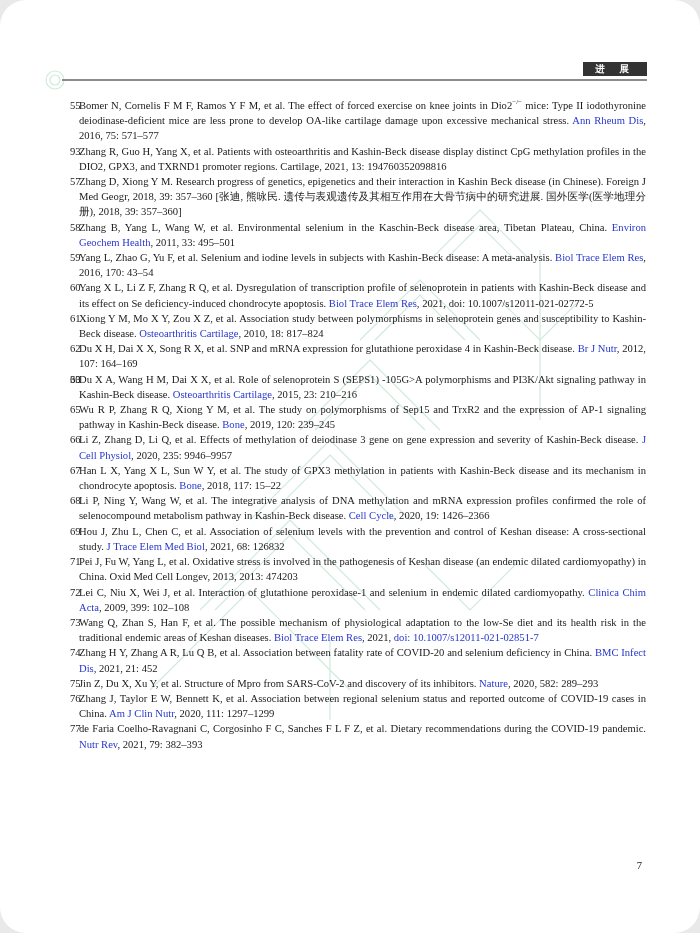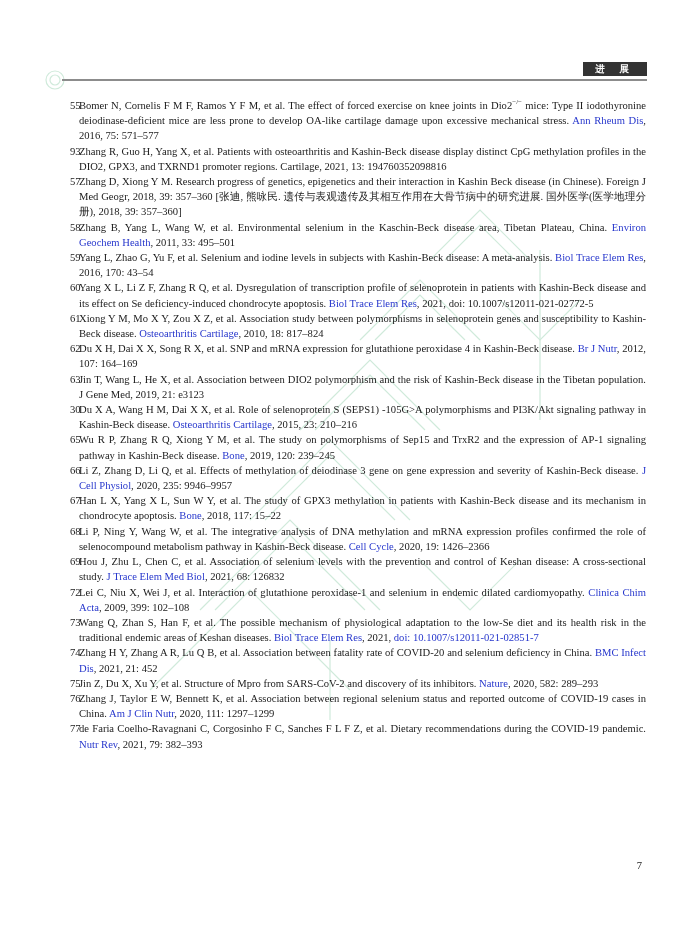--- a/index.html
+++ b/index.html
@@ -4,20 +4,21 @@
 <style>
   html,body{margin:0;padding:0;background:#e9e9e9;}
   .page{
     position:relative;
     width:700px;height:933px;
     background:#ffffff;
     font-family:"Liberation Serif","DejaVu Serif",serif;
     color:var(--c-text,#1a1a1a);
     overflow:hidden;
     margin:0 auto;
+    border-radius:26px;
   }
   .watermark{
     position:absolute;left:0;top:0;width:700px;height:933px;
     pointer-events:none;opacity:.55;
   }
   .tagbox{
     position:absolute;top:62px;right:53px;
     background:var(--c-tag_bg,#333);
     color:#fff;
     font-size:9.5px;line-height:14px;height:14px;
@@ -73,27 +74,28 @@
 
   <div class="refs" id="refs">
       <div class="ref"><span class="num">55</span><span class="txt"><span>Bomer N, Cornelis F M F, Ramos Y F M, et al. The effect of forced exercise on knee joints in Dio2</span><sup>−/−</sup><span> mice: Type II iodothyronine deiodinase-deficient mice are less prone to develop OA-like cartilage damage upon excessive mechanical stress. </span><span class="jlink">Ann Rheum Dis</span><span>, 2016, 75: 571–577</span></span></div>
       <div class="ref"><span class="num">93</span><span class="txt"><span>Zhang R, Guo H, Yang X, et al. Patients with osteoarthritis and Kashin-Beck disease display distinct CpG methylation profiles in the DIO2, GPX3, and TXRND1 promoter regions. Cartilage, 2021, 13: 194760352098816</span></span></div>
       <div class="ref"><span class="num">57</span><span class="txt"><span>Zhang D, Xiong Y M. Research progress of genetics, epigenetics and their interaction in Kashin Beck disease (in Chinese). Foreign J Med Geogr, 2018, 39: 357–360 [张迪, 熊咏民. 遗传与表观遗传及其相互作用在大骨节病中的研究进展. 国外医学(医学地理分册), 2018, 39: 357–360]</span></span></div>
       <div class="ref"><span class="num">58</span><span class="txt"><span>Zhang B, Yang L, Wang W, et al. Environmental selenium in the Kaschin-Beck disease area, Tibetan Plateau, China. </span><span class="jlink">Environ Geochem Health</span><span>, 2011, 33: 495–501</span></span></div>
       <div class="ref"><span class="num">59</span><span class="txt"><span>Yang L, Zhao G, Yu F, et al. Selenium and iodine levels in subjects with Kashin-Beck disease: A meta-analysis. </span><span class="jlink">Biol Trace Elem Res</span><span>, 2016, 170: 43–54</span></span></div>
       <div class="ref"><span class="num">60</span><span class="txt"><span>Yang X L, Li Z F, Zhang R Q, et al. Dysregulation of transcription profile of selenoprotein in patients with Kashin-Beck disease and its effect on Se deficiency-induced chondrocyte apoptosis. </span><span class="jlink">Biol Trace Elem Res</span><span>, 2021, doi: 10.1007/s12011-021-02772-5</span></span></div>
       <div class="ref"><span class="num">61</span><span class="txt"><span>Xiong Y M, Mo X Y, Zou X Z, et al. Association study between polymorphisms in selenoprotein genes and susceptibility to Kashin-Beck disease. </span><span class="jlink">Osteoarthritis Cartilage</span><span>, 2010, 18: 817–824</span></span></div>
       <div class="ref"><span class="num">62</span><span class="txt"><span>Du X H, Dai X X, Song R X, et al. SNP and mRNA expression for glutathione peroxidase 4 in Kashin-Beck disease. </span><span class="jlink">Br J Nutr</span><span>, 2012, 107: 164–169</span></span></div>
-      <div class="ref"><span class="num">63</span><span class="txt"><span>Jin T, Wang L, He X, et al. Association between DIO2 polymorphism and the risk of Kashin-Beck disease in the Tibetan population. J Gene Med, 2019, 21: e3123</span></span></div>
+      <div class="ref"><span class="num">63</span></div>
       <div class="ref"><span class="num">30</span><span class="txt"><span>Du X A, Wang H M, Dai X X, et al. Role of selenoprotein S (SEPS1) -105G&gt;A polymorphisms and PI3K/Akt signaling pathway in Kashin-Beck disease. </span><span class="jlink">Osteoarthritis Cartilage</span><span>, 2015, 23: 210–216</span></span></div>
       <div class="ref"><span class="num">65</span><span class="txt"><span>Wu R P, Zhang R Q, Xiong Y M, et al. The study on polymorphisms of Sep15 and TrxR2 and the expression of AP-1 signaling pathway in Kashin-Beck disease. </span><span class="jlink">Bone</span><span>, 2019, 120: 239–245</span></span></div>
       <div class="ref"><span class="num">66</span><span class="txt"><span>Li Z, Zhang D, Li Q, et al. Effects of methylation of deiodinase 3 gene on gene expression and severity of Kashin-Beck disease. </span><span class="jlink">J Cell Physiol</span><span>, 2020, 235: 9946–9957</span></span></div>
       <div class="ref"><span class="num">67</span><span class="txt"><span>Han L X, Yang X L, Sun W Y, et al. The study of GPX3 methylation in patients with Kashin-Beck disease and its mechanism in chondrocyte apoptosis. </span><span class="jlink">Bone</span><span>, 2018, 117: 15–22</span></span></div>
       <div class="ref"><span class="num">68</span><span class="txt"><span>Li P, Ning Y, Wang W, et al. The integrative analysis of DNA methylation and mRNA expression profiles confirmed the role of selenocompound metabolism pathway in Kashin-Beck disease. </span><span class="jlink">Cell Cycle</span><span>, 2020, 19: 1426–2366</span></span></div>
       <div class="ref"><span class="num">69</span><span class="txt"><span>Hou J, Zhu L, Chen C, et al. Association of selenium levels with the prevention and control of Keshan disease: A cross-sectional study. </span><span class="jlink">J Trace Elem Med Biol</span><span>, 2021, 68: 126832</span></span></div>
+      <div class="ref"><span class="num">71</span><span class="txt"><span>Pei J, Fu W, Yang L, et al. Oxidative stress is involved in the pathogenesis of Keshan disease (an endemic dilated cardiomyopathy) in China. Oxid Med Cell Longev, 2013, 2013: 474203</span></span></div>
       <div class="ref"><span class="num">72</span><span class="txt"><span>Lei C, Niu X, Wei J, et al. Interaction of glutathione peroxidase-1 and selenium in endemic dilated cardiomyopathy. </span><span class="jlink">Clinica Chim Acta</span><span>, 2009, 399: 102–108</span></span></div>
       <div class="ref"><span class="num">73</span><span class="txt"><span>Wang Q, Zhan S, Han F, et al. The possible mechanism of physiological adaptation to the low-Se diet and its health risk in the traditional endemic areas of Keshan diseases. </span><span class="jlink">Biol Trace Elem Res</span><span>, 2021, </span><span class="jlink">doi: 10.1007/s12011-021-02851-7</span></span></div>
       <div class="ref"><span class="num">74</span><span class="txt"><span>Zhang H Y, Zhang A R, Lu Q B, et al. Association between fatality rate of COVID-20 and selenium deficiency in China. </span><span class="jlink">BMC Infect Dis</span><span>, 2021, 21: 452</span></span></div>
       <div class="ref"><span class="num">75</span><span class="txt"><span>Jin Z, Du X, Xu Y, et al. Structure of Mpro from SARS-CoV-2 and discovery of its inhibitors. </span><span class="jlink">Nature</span><span>, 2020, 582: 289–293</span></span></div>
       <div class="ref"><span class="num">76</span><span class="txt"><span>Zhang J, Taylor E W, Bennett K, et al. Association between regional selenium status and reported outcome of COVID-19 cases in China. </span><span class="jlink">Am J Clin Nutr</span><span>, 2020, 111: 1297–1299</span></span></div>
       <div class="ref"><span class="num">77</span><span class="txt"><span>de Faria Coelho-Ravagnani C, Corgosinho F C, Sanches F L F Z, et al. Dietary recommendations during the COVID-19 pandemic. </span><span class="jlink">Nutr Rev</span><span>, 2021, 79: 382–393</span></span></div>
     </div>
 
   <div class="pageno">7</div>
 </div>

